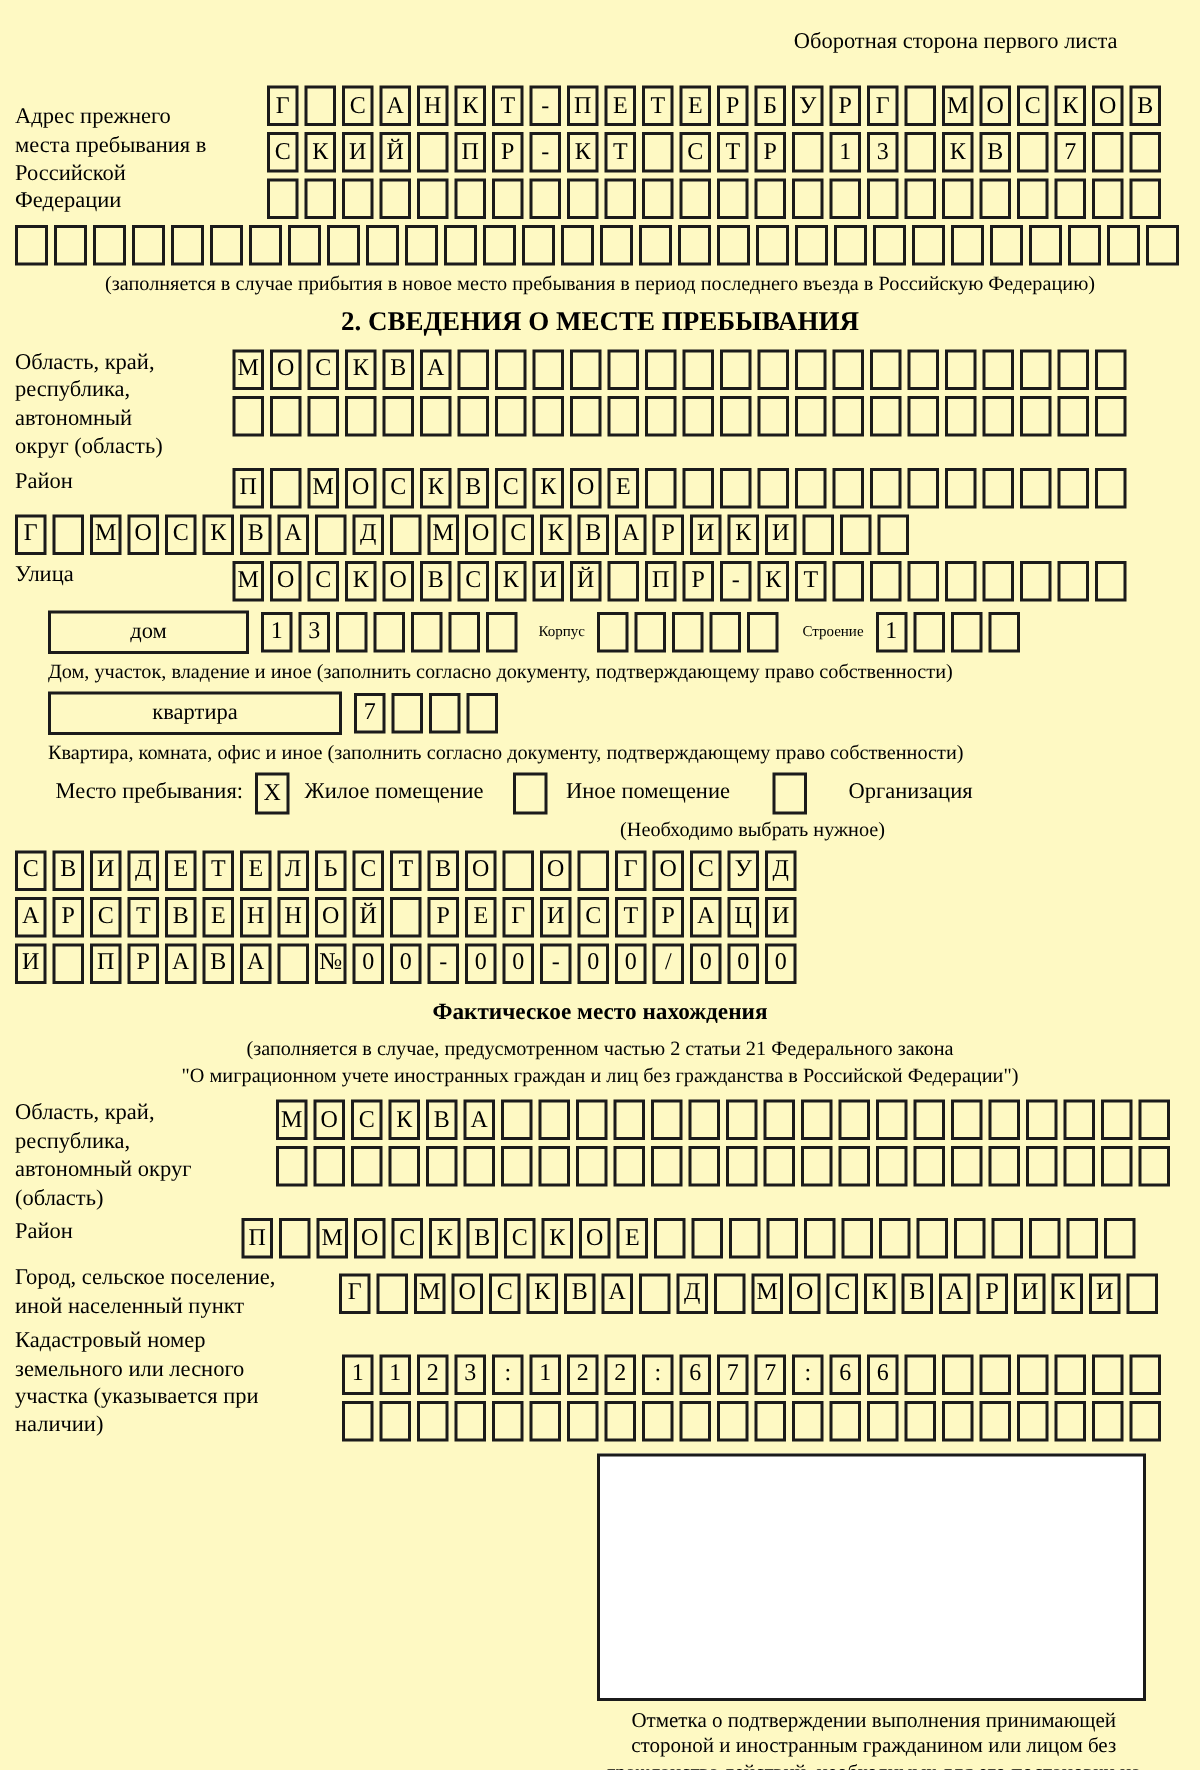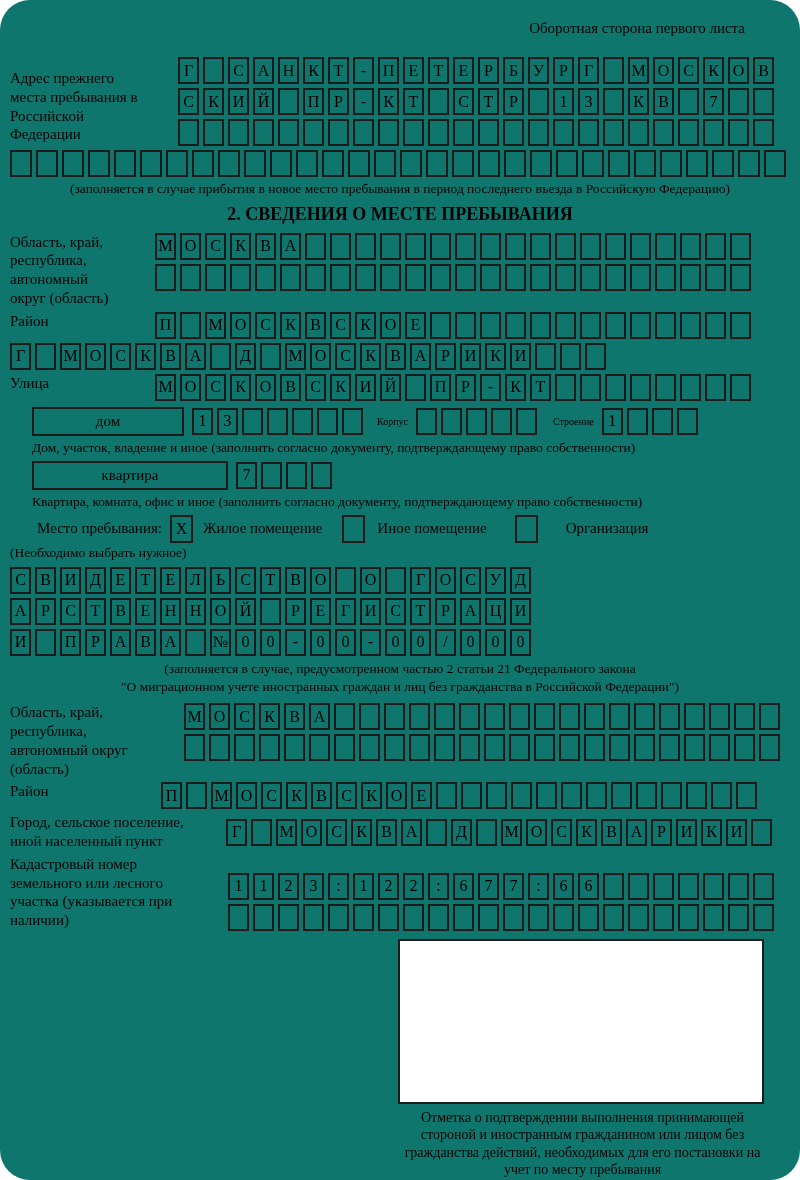--- a/index.html
+++ b/index.html
@@ -1,19 +1,19 @@
 <!DOCTYPE html>
 <html><head>
 <meta charset="utf-8">
 <style>
   html,body{margin:0;padding:0;background:#fff;}
   .page{
-    position:relative;width:800px;height:1180px;margin:0 auto;background:#0f766e;
+    position:relative;width:800px;height:1180px;margin:0 auto;background:#fef9c3;
     font-family:"Liberation Serif","DejaVu Serif",serif;color:#000;
-    box-sizing:border-box;padding:20px 10px 0 10px;overflow:hidden;border-radius:30px;
+    box-sizing:border-box;padding:20px 10px 0 10px;overflow:hidden;
   }
   .hdr{ text-align:right;padding-right:45px;font-size:15px; }
   .field{ display:flex;align-items:flex-start;margin-bottom:4px; }
   .field.vcenter{ align-items:center; }
   .flabel{ box-sizing:border-box;padding-right:8px;font-size:15px;line-height:1.25;flex:0 0 auto; }
   .rows>.cellrow{ margin-bottom:4px; }
   .rows>.cellrow:last-child{ margin-bottom:0; }
   .cellrow{ display:flex; }
   .cell{
     box-sizing:border-box;flex:0 0 auto;width:21px;height:27px;margin-right:4px;
@@ -27,21 +27,21 @@
   .widebox{
     box-sizing:border-box;border:2px solid #1b1b1b;height:29px;
     display:flex;align-items:center;justify-content:center;font-size:15px;flex:0 0 auto;
   }
   .inline-lbl{ font-size:10px;flex:0 0 auto; }
   .checkbox{
     box-sizing:border-box;flex:0 0 auto;width:23px;height:28px;border:2px solid #1b1b1b;
     display:inline-flex;align-items:center;justify-content:center;font-size:16px;
   }
   .stayrow{ display:flex;align-items:center;margin:4px 0 0 27px;font-size:15px; }
-  .choose-note{ width:580px;text-align:left;font-size:13.5px;margin:2px 0 6px 0; }
+  .choose-note{ width:580px;text-align:right;font-size:13.5px;margin:2px 0 6px 0; }
   .fact-title{ font-size:15.5px;font-weight:bold;text-align:center;margin:10px 0 6px 0; }
   .fact-note{ font-size:13.5px;text-align:center;line-height:1.4;margin:0; }
   .stampbox{
     box-sizing:border-box;border:2px solid #1b1b1b;width:366px;height:165px;
     margin:8px 0 0 388px;background:#fff;
   }
   .stampcap{ width:375px;margin:5px 0 0 385px;text-align:center;font-size:14px;line-height:1.25; }
   .gap8{ width:8px;flex:0 0 auto; } .gap10{ width:10px;flex:0 0 auto; }
   .gap12{ width:12px;flex:0 0 auto; } .gap20{ width:20px;flex:0 0 auto; }
   .gap28{ width:28px;flex:0 0 auto; }
@@ -317,21 +317,21 @@
         <div class="cell"></div>
         <div class="cell"></div>
         <div class="cell"></div>
         <div class="cell"></div>
         <div class="cell"></div>
         <div class="cell"></div>
       </div>
   </div>
 
   <div class="field vcenter" style="margin-left:22px;margin-top:6px;">
-    <div class="widebox" style="width:152px;">дом</div>
+    <div class="widebox" style="width:134px;">дом</div>
     <div class="gap8"></div>
     <div class="cellrow">
         <div class="cell">1</div>
         <div class="cell">3</div>
         <div class="cell"></div>
         <div class="cell"></div>
         <div class="cell"></div>
         <div class="cell"></div>
         <div class="cell"></div>
       </div>
@@ -453,20 +453,21 @@
           <div class="cell">0</div>
           <div class="cell">0</div>
           <div class="cell">/</div>
           <div class="cell">0</div>
           <div class="cell">0</div>
           <div class="cell">0</div>
         </div>
     </div>
   </div>
 
+  <div class="fact-title">Фактическое место нахождения</div>
   <div class="fact-note">(заполняется в случае, предусмотренном частью 2 статьи 21 Федерального закона</div>
   <div class="fact-note" style="margin-bottom:6px;">"О миграционном учете иностранных граждан и лиц без гражданства в Российской Федерации")</div>
 
   <div class="field">
     <div class="flabel" style="flex-basis:174px;">
       <span style="display:inline-block;width:140px;">Область, край, республика, автономный округ (область)</span>
     </div>
     <div class="rows">
       <div class="cellrow">
           <div class="cell">М</div>

